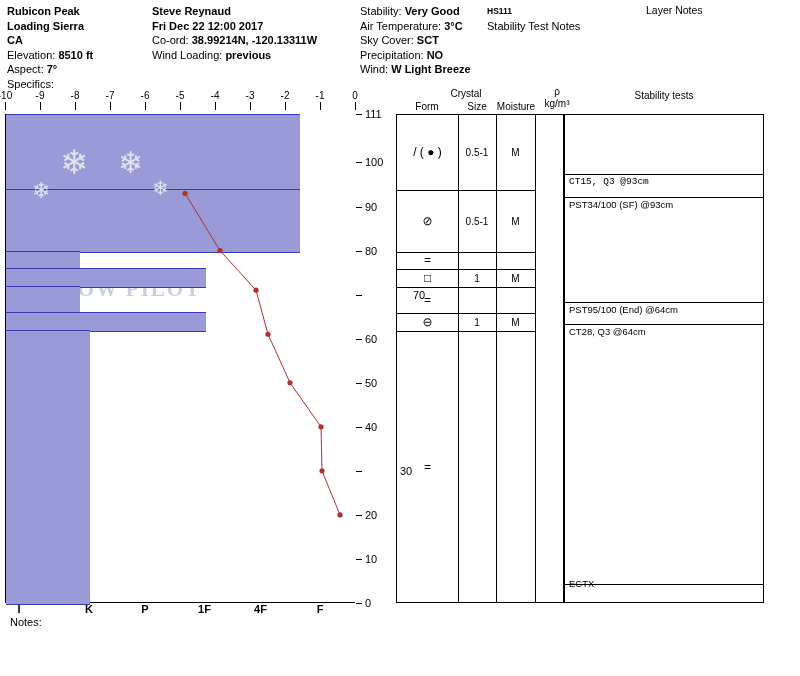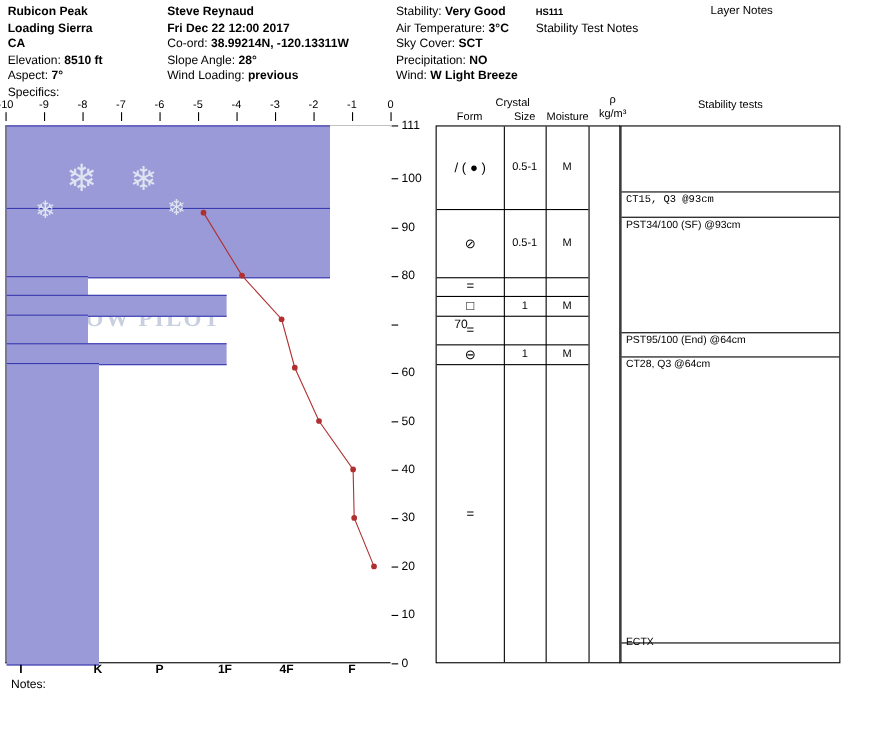--- a/index.html
+++ b/index.html
@@ -105,24 +105,20 @@
       <span class="val"></span>
     </div>
   </div>
 
   <div class="hcol" id="col2">
     <div class="hrow b">Steve Reynaud</div>
     <div class="hrow b">Fri Dec 22 12:00 2017</div>
     <div class="hrow">
       <span class="lbl">Co-ord:</span>
       <span class="val">38.99214N, -120.13311W</span>
-    </div>
-    <div class="hrow">
-      <span class="lbl">Slope Angle:</span>
-      <span class="val">28°</span>
     </div>
     <div class="hrow">
       <span class="lbl">Wind Loading:</span>
       <span class="val">previous</span>
     </div>
   </div>
 
   <div class="hcol" id="col3">
     <div class="hrow">
       <span class="lbl">Stability:</span>
@@ -202,21 +198,21 @@
     <div class="dlabel" style="top: 142.568px;">80</div>
     <div class="dtick" style="top: 186.622px;"></div>
     <div class="dlabel" style="top: 186.622px; margin-left: 48px;">70</div>
     <div class="dtick" style="top: 230.676px;"></div>
     <div class="dlabel" style="top: 230.676px;">60</div>
     <div class="dtick" style="top: 274.73px;"></div>
     <div class="dlabel" style="top: 274.73px;">50</div>
     <div class="dtick" style="top: 318.784px;"></div>
     <div class="dlabel" style="top: 318.784px;">40</div>
     <div class="dtick" style="top: 362.838px;"></div>
-    <div class="dlabel" style="top: 362.838px;">30</div>
+    <div class="dlabel" style="top: 362.838px; margin-left: 35px;">30</div>
     <div class="dtick" style="top: 406.892px;"></div>
     <div class="dlabel" style="top: 406.892px;">20</div>
     <div class="dtick" style="top: 450.946px;"></div>
     <div class="dlabel" style="top: 450.946px;">10</div>
     <div class="dtick" style="top: 495px;"></div>
     <div class="dlabel" style="top: 495px;">0</div>
   </div>
 <div id="hardness-scale">
     <div class="hs" style="left: 19px;">I</div>
     <div class="hs" style="left: 89px;">K</div>

